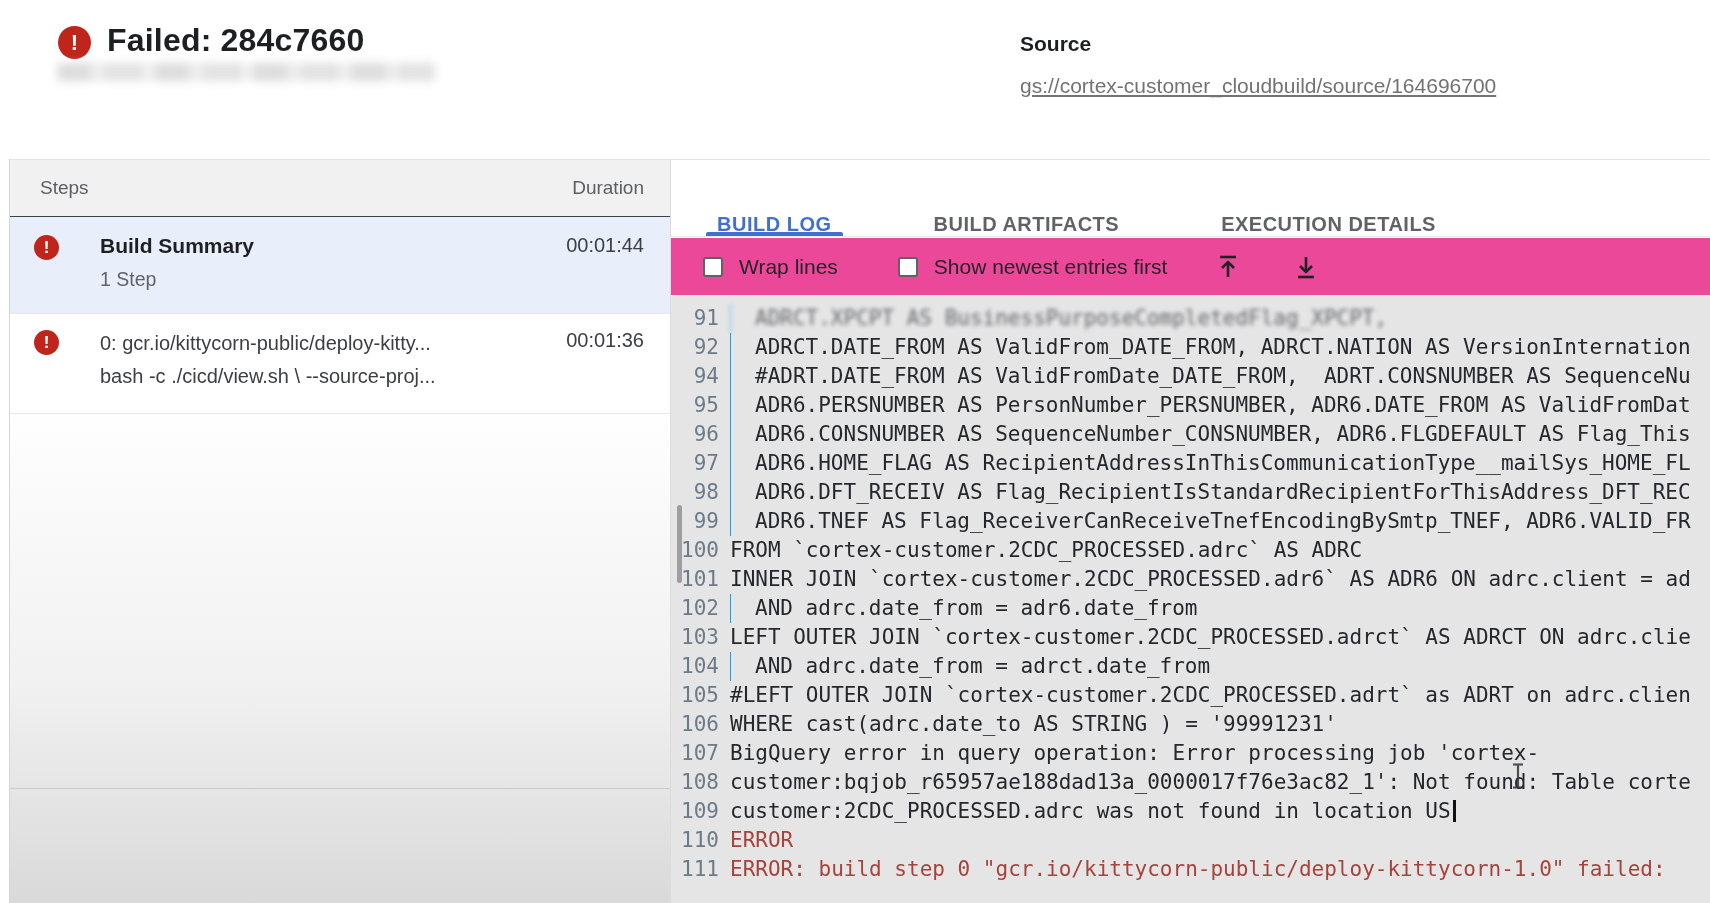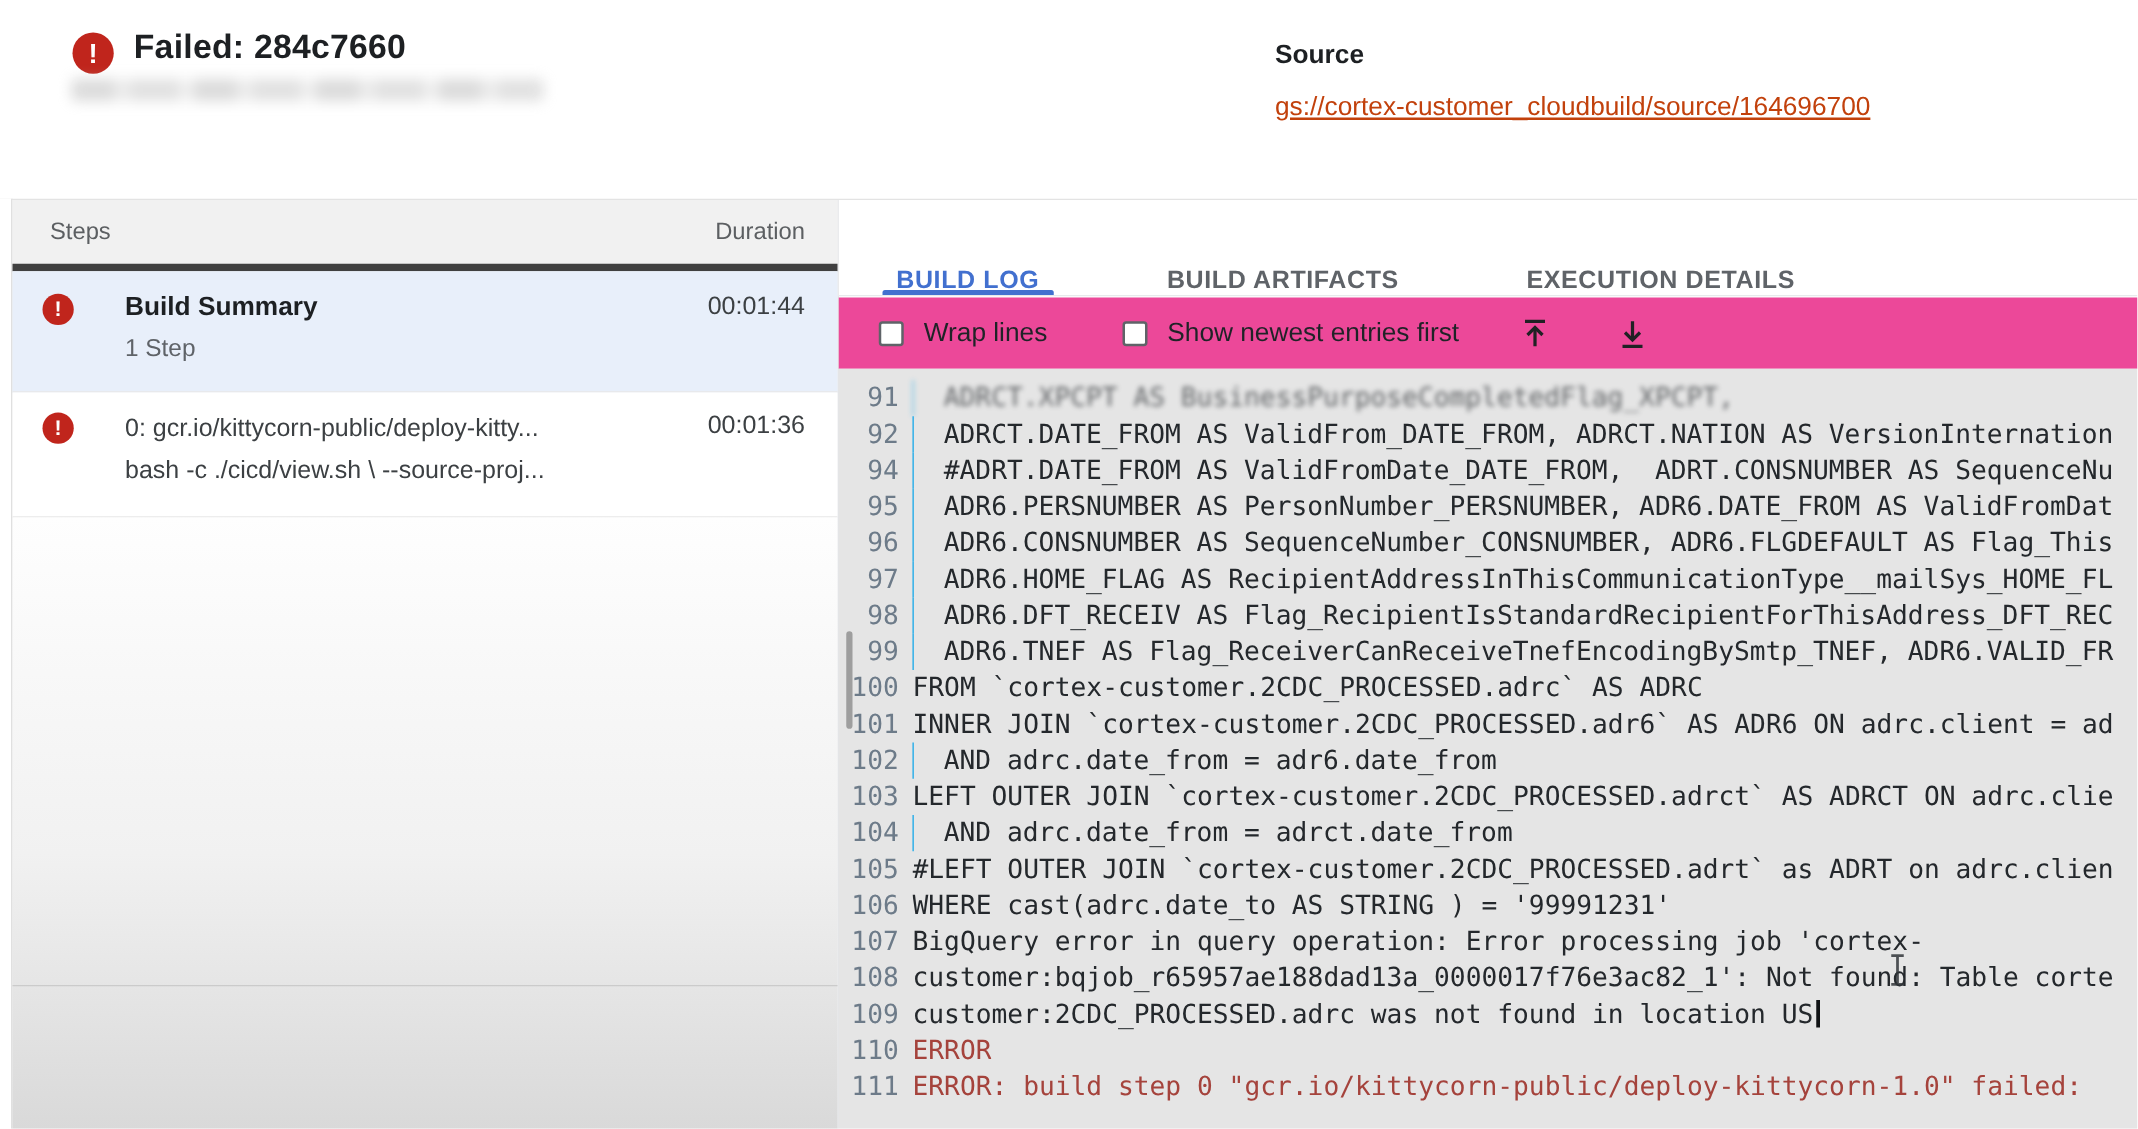--- a/index.html
+++ b/index.html
@@ -9,47 +9,47 @@
     background:#ffffff; font-family:"Liberation Sans", sans-serif; color:#202124;
   }
 
   
   .status-icon {
     position:absolute; left:58px; top:26px; width:33px; height:33px;
     background:#c0251c; border-radius:50%; color:#fff; font-weight:bold;
     font-size:22px; line-height:33px; text-align:center;
   }
   .page-title {
-    position:absolute; left:107px; top:22px; font-size:27px; font-weight:600;
+    position:absolute; left:107px; top:22px; font-size:32px; font-weight:600;
     letter-spacing:0.2px; color:#1d2023;
   }
   .redacted-subtitle {
     position:absolute; left:57px; top:63px; width:378px; height:18px; border-radius:4px;
     background:repeating-linear-gradient(90deg,#b9b9b9 0 34px,#d9d9d9 34px 48px,#c4c4c4 48px 86px,#e2e2e2 86px 98px);
     filter:blur(5px); opacity:.5;
   }
   .source-label {
     position:absolute; left:1020px; top:32px; font-size:21px; font-weight:600; color:#1d2023;
   }
   .source-link {
     position:absolute; left:1020px; top:74px; width:688px; overflow:hidden;
-    font-size:21px; color:#c2410c; text-decoration:underline; white-space:nowrap; cursor:pointer;
+    font-size:21px; color:#737373; text-decoration:underline; white-space:nowrap; cursor:pointer;
   }
 
   .content-top-border { position:absolute; left:0; right:0; top:159px; height:1px; background:#e3e3e3; }
   .left-rail {
     position:absolute; left:0; top:159px; width:10px; height:744px;
     background:#ffffff; border-right:1px solid #d6d6d6;
   }
   .v-divider { position:absolute; left:670px; top:160px; width:1px; height:743px; background:#dadce0; }
 
   
   .steps-panel { position:absolute; left:10px; top:160px; width:660px; height:743px; }
   .steps-header {
-    height:57px; background:#f1f1f1; border-bottom:6px solid #404040;
+    height:57px; background:#f1f1f1; border-bottom:1px solid #404040;
     display:flex; align-items:center; justify-content:space-between;
     padding:0 26px 0 30px; font-size:19px; color:#5c5f62;
   }
   .step-row { display:flex; padding:15px 26px 0 24px; border-bottom:1px solid #e8e8e8; cursor:pointer; background:#fff; }
   .step-row.selected { background:#e8effa; }
   .step-row .row-icon {
     width:25px; height:25px; min-width:25px; margin-top:3px; background:#c0251c; border-radius:50%;
     color:#fff; font-weight:bold; font-size:17px; line-height:25px; text-align:center;
   }
   .step-main { margin-left:41px; flex:1; overflow:hidden; }

